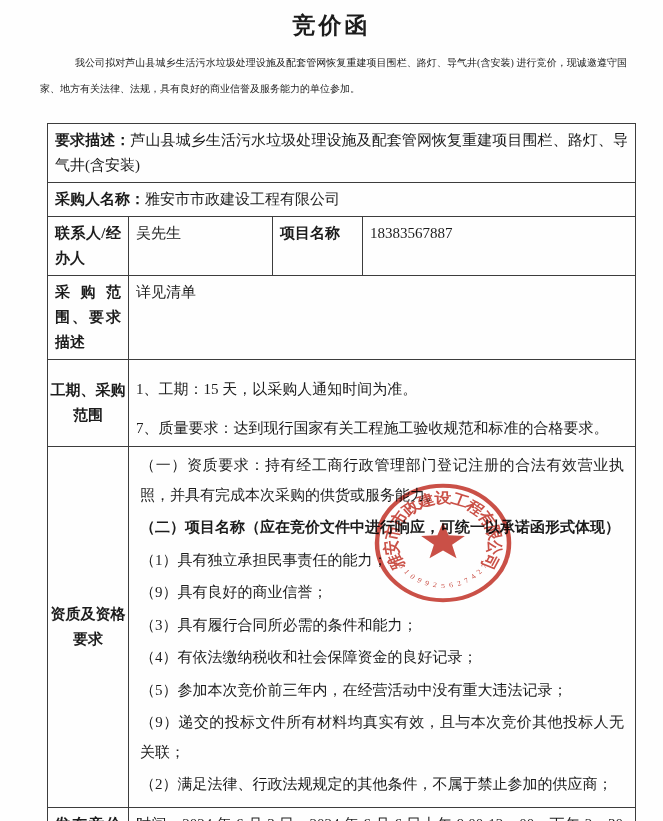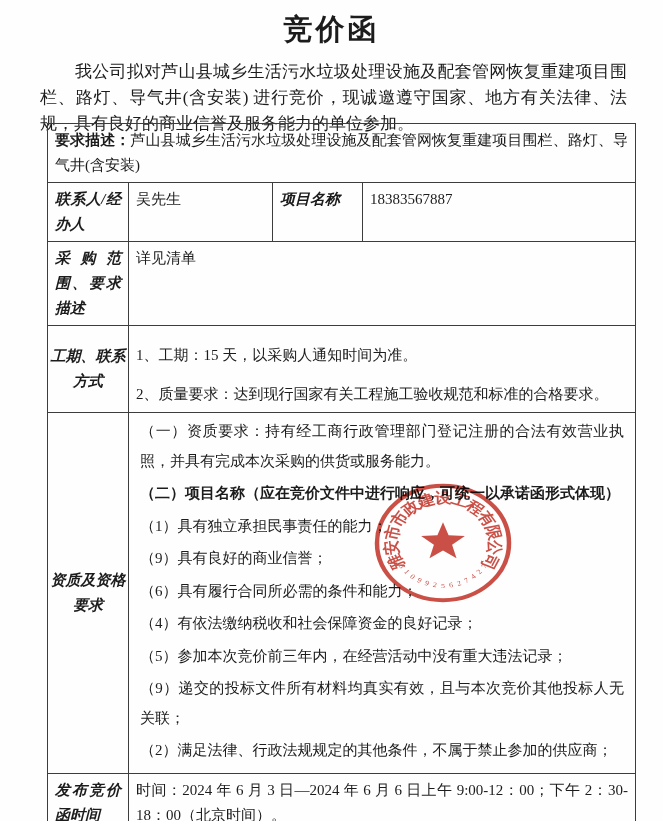--- a/index.html
+++ b/index.html
@@ -7,48 +7,48 @@
     position:relative;
     width:663px;height:821px;
     margin:0 auto;
     background:#fefefe;
     font-family:"Liberation Serif","DejaVu Serif",serif;
     color:#1c1c1c;
     overflow:hidden;
   }
   .doc-title{
     text-align:center;
-    font-size:29px;
+    font-size:23px;
     font-weight:bold;
     padding-top:10px;
     letter-spacing:3px;
   }
   .intro{
     margin:9px 36px 0 40px;
-    font-size:17px;
+    font-size:10px;
     line-height:26px;
     text-indent:35px;
     text-align:justify;
   }
   table.bid{
     position:absolute;
     left:47px;top:123px;
     width:588px;
     border-collapse:collapse;
     font-size:15px;
     table-layout:fixed;
   }
   table.bid td{
     border:1.4px solid #3d3d3d;
     vertical-align:top;
     padding:4px 7px;
     line-height:25px;
     text-align:justify;
   }
-  td.hdr{font-weight:bold;padding:6px 2px 6px 5px;text-align:left;font-style:italic;}
+  td.hdr{font-weight:bold;padding:6px 2px 6px 5px;text-align:left;}
   td.hdr.ctr{text-align:center;vertical-align:middle;padding-left:2px;padding-right:2px;}
   tr.r1{height:57px}
   tr.r2{height:29px}
   tr.r3{height:54px}
   tr.r4{height:33px}
   tr.r5{height:54px}
   tr.r6{height:54px}
   tr.r7{height:278px}
   tr.r8{height:55px}
   .inline-lbl{font-weight:bold;}
@@ -80,50 +80,53 @@
         <col style="width:144px">
         <col style="width:90px">
         <col style="width:273px">
     </colgroup>
 
     <tbody>
         <tr class="r1">
       <td colspan="4"><span class="inline-lbl">要求描述：</span><span>芦山县城乡生活污水垃圾处理设施及配套管网恢复重建项目围栏、路灯、导气井(含安装)</span></td>
     </tr>
 
+    <tr class="r2">
+      <td colspan="4"><span class="inline-lbl">采购人名称：</span><span>雅安市市政建设工程有限公司</span></td>
+    </tr>
 
     <tr class="r3">
       <td class="hdr">联系人/经办人</td>
       <td>吴先生</td>
       <td class="hdr">项目名称</td>
       <td>18383567887</td>
     </tr>
 
 
     <tr class="r5">
       <td class="hdr">采购范围、要求描述</td>
       <td colspan="3">详见清单</td>
     </tr>
 
     <tr class="r6">
-      <td class="hdr ctr">工期、联系方式</td>
+      <td class="hdr ctr">工期、采购范围</td>
       <td colspan="3" class="sched-cell">
         <div>1、工期：15 天，以采购人通知时间为准。</div>
-        <div>2、质量要求：达到现行国家有关工程施工验收规范和标准的合格要求。</div>
+        <div>7、质量要求：达到现行国家有关工程施工验收规范和标准的合格要求。</div>
       </td>
     </tr>
 
     <tr class="r7">
       <td class="hdr ctr">资质及资格要求</td>
       <td colspan="3" class="qual-cell">
         <p>（一）资质要求：持有经工商行政管理部门登记注册的合法有效营业执照，并具有完成本次采购的供货或服务能力。</p>
         <p class="b">（二）项目名称（应在竞价文件中进行响应，可统一以承诺函形式体现）</p>
         <p>（1）具有独立承担民事责任的能力；</p>
         <p>（9）具有良好的商业信誉；</p>
-        <p>（6）具有履行合同所必需的条件和能力；</p>
+        <p>（3）具有履行合同所必需的条件和能力；</p>
         <p>（4）有依法缴纳税收和社会保障资金的良好记录；</p>
         <p>（5）参加本次竞价前三年内，在经营活动中没有重大违法记录；</p>
         <p>（9）递交的投标文件所有材料均真实有效，且与本次竞价其他投标人无关联；</p>
         <p>（2）满足法律、行政法规规定的其他条件，不属于禁止参加的供应商；</p>
       </td>
     </tr>
 
     <tr class="r8">
       <td class="hdr">发布竞价函时间</td>
       <td colspan="3">时间：2024 年 6 月 3 日—2024 年 6 月 6 日上午 9:00-12：00；下午 2：30-18：00（北京时间）。</td>

